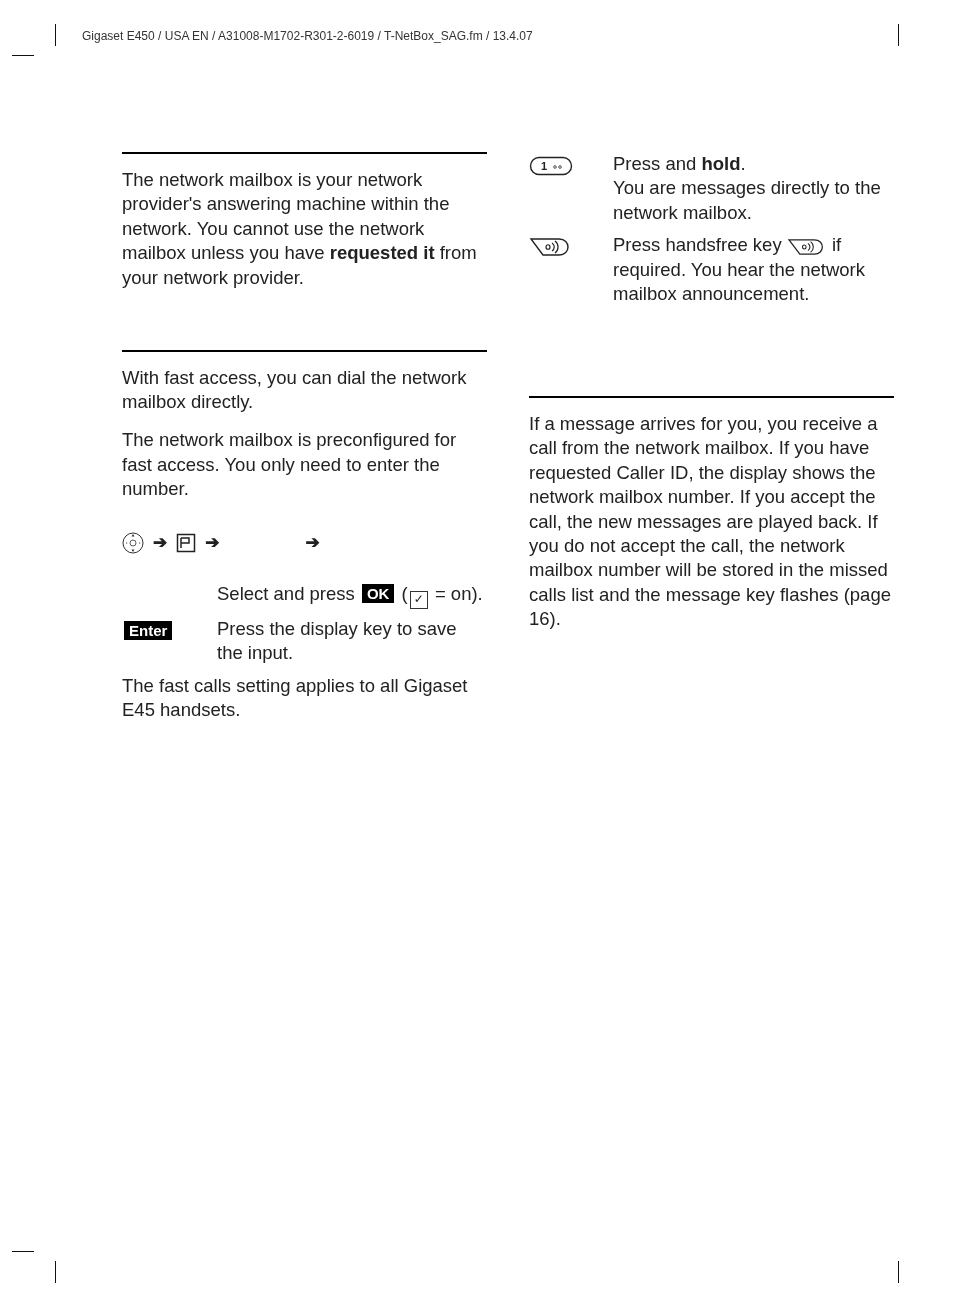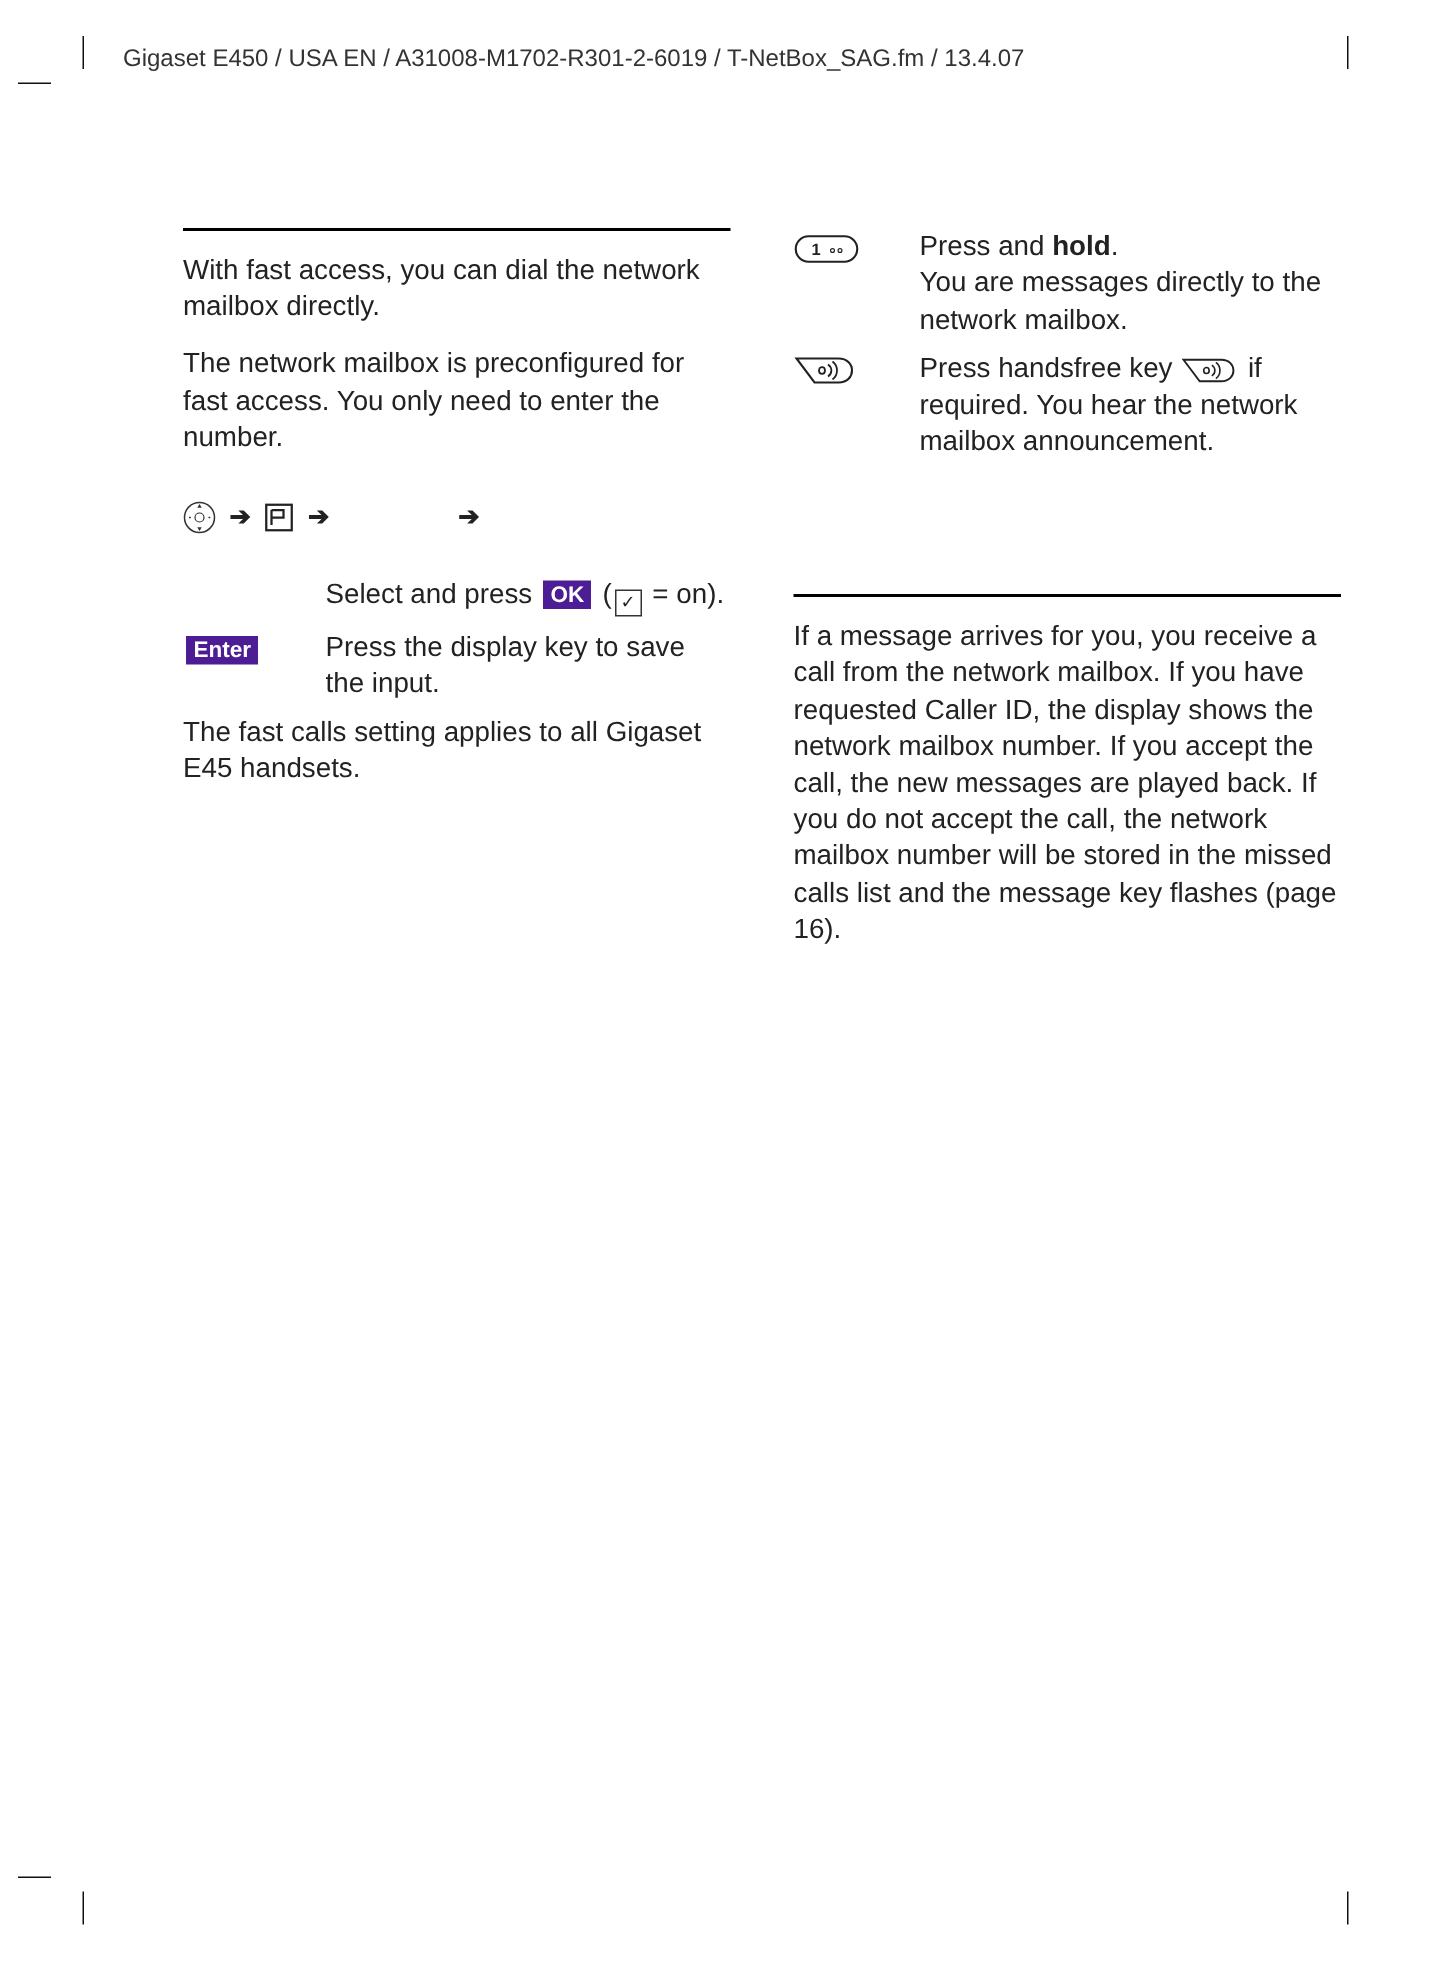--- a/index.html
+++ b/index.html
@@ -22,21 +22,21 @@
     .crop-tl-v { top: 24px; left: 55px; width: 1px; height: 22px; }
     .crop-tr-v { top: 24px; right: 55px; width: 1px; height: 22px; }
     .crop-bl-h { bottom: 55px; left: 12px; width: 22px; height: 1px; }
     .crop-bl-v { bottom: 24px; left: 55px; width: 1px; height: 22px; }
     .crop-br-v { bottom: 24px; right: 55px; width: 1px; height: 22px; }
 
     .header {
       position: absolute;
       top: 29px;
       left: 82px;
-      font-size: 16px;
+      font-size: 12px;
       color: #333;
     }
     .content {
       position: absolute;
       top: 152px;
       left: 122px;
       width: 772px;
       display: flex;
       gap: 42px;
     }
@@ -78,21 +78,21 @@
       margin-bottom: 8px;
     }
     .instr-icon {
       width: 95px;
       flex-shrink: 0;
       padding-top: 2px;
     }
     .instr-text { flex: 1; }
     .key-label {
       display: inline-block;
-      background: #4c1d95;
+      background: #000000;
       color: #fff;
       font-weight: 700;
       font-size: 15px;
       padding: 1px 5px 0px 5px;
       line-height: 18px;
       vertical-align: 1px;
       margin: 0 2px;
     }
     .check-box {
       display: inline-flex;
@@ -119,20 +119,26 @@
 <div class="crop-mark crop-bl-h"></div>
 <div class="crop-mark crop-bl-v"></div>
 <div class="crop-mark crop-br-v"></div>
 
 <div class="header">Gigaset E450 / USA EN / A31008-M1702-R301-2-6019 / T-NetBox_SAG.fm / 13.4.07</div>
 
 <div class="content">
 
   <div class="col">
 
+    <div class="block">
+      <div class="hr"></div>
+      <p class="para">
+        <span>The network mailbox is your network provider's answering machine within the network. You cannot use the network mailbox unless you have </span><b>requested it</b><span> from your network provider.</span>
+      </p>
+    </div>
 
     <div class="block nobm">
       <div class="hr thin"></div>
       <p class="para">With fast access, you can dial the network mailbox directly.</p>
       <p class="para">The network mailbox is preconfigured for fast access. You only need to enter the number.</p>
 
       <div class="icon-seq">
         <span class="nav-icon">
           <svg width="22" height="22" viewBox="0 0 22 22">
               <circle cx="11" cy="11" r="10" fill="none" stroke="#333" stroke-width="1"></circle>

